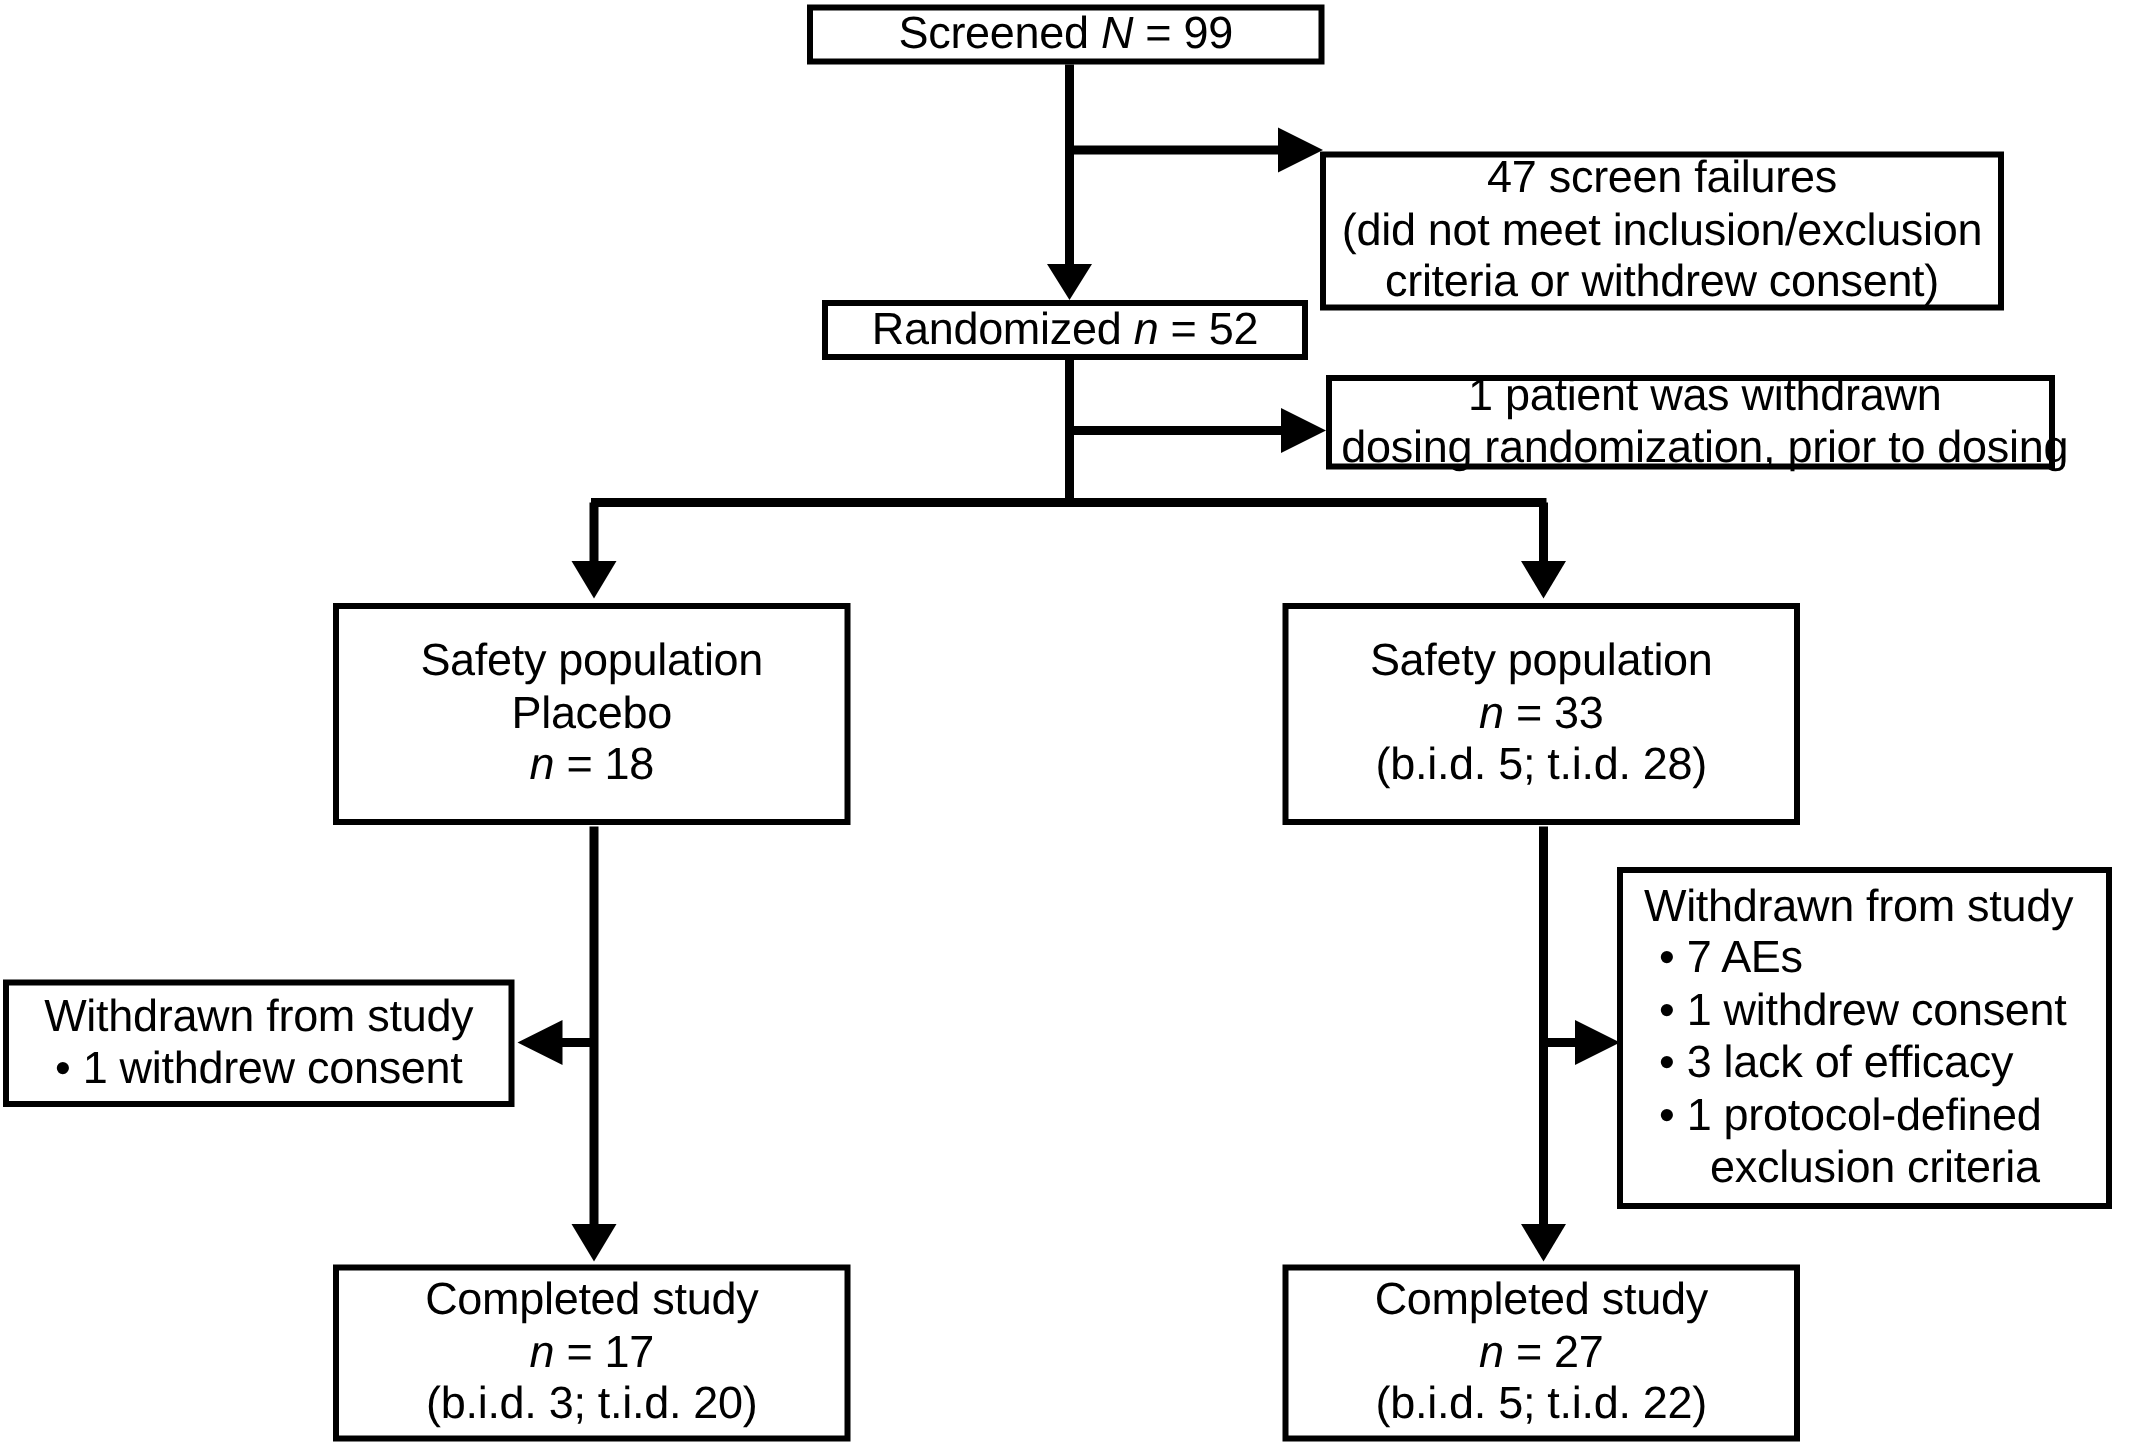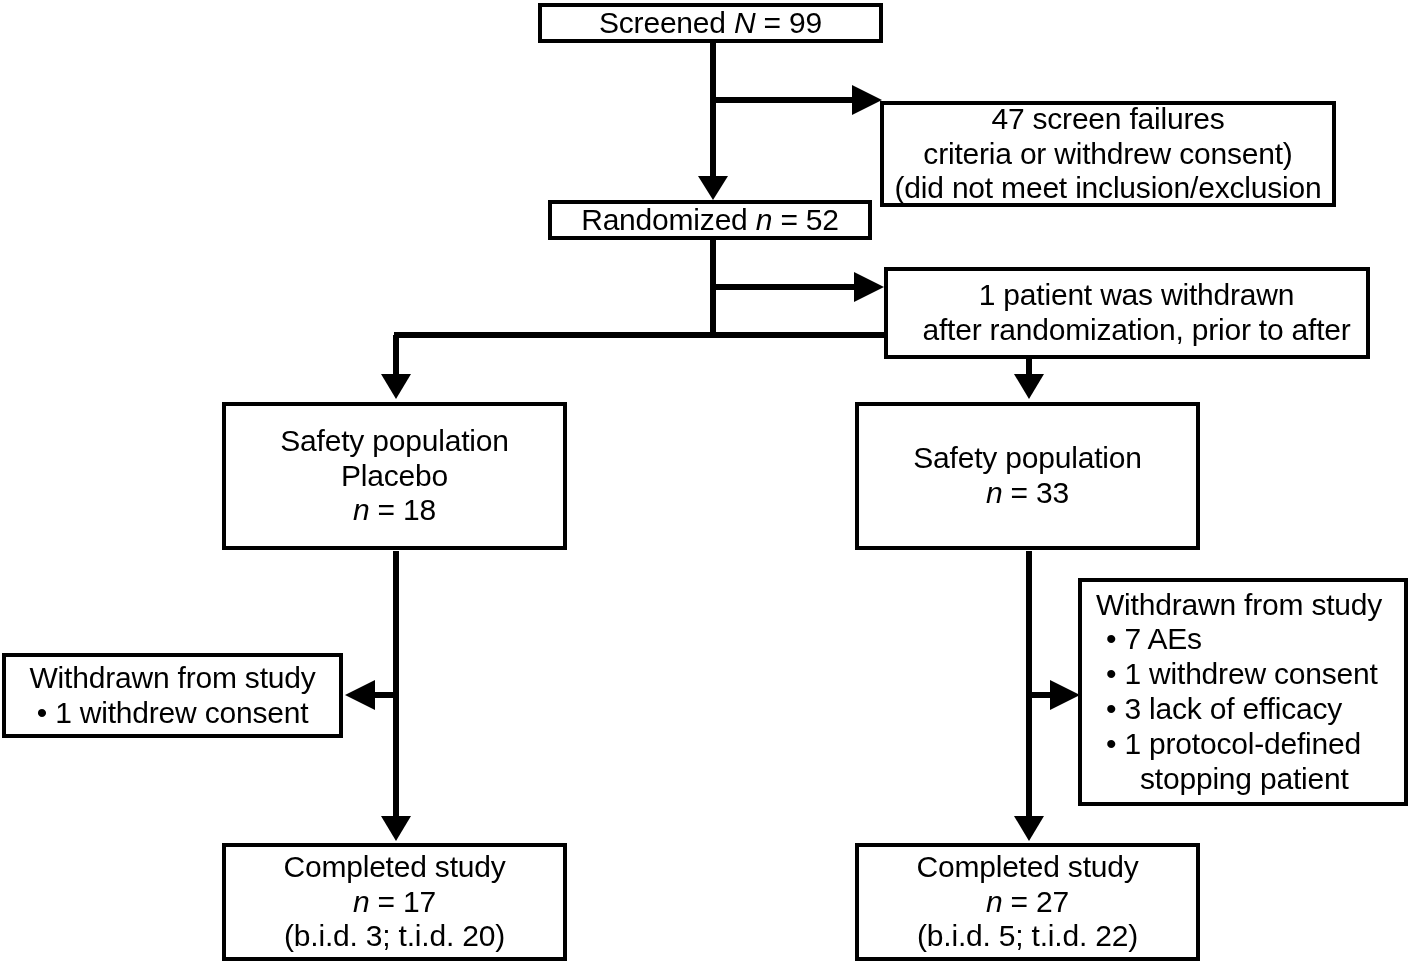--- a/index.html
+++ b/index.html
@@ -138,56 +138,57 @@
       <path d="M 1014 816 L 1044 816 L 1029 841 Z" fill="#000"></path>
     </g>
   </svg>
 
   <div class="node" style="left:538px; top:3px; width:345px; height:40px;">
     <span class="line">Screened <em class="ital">N</em> = 99</span>
   </div>
 
   <div class="node" style="left:880px; top:57px; width:456px; height:106px;margin-top:44px;">
     <span class="line">47 screen failures</span>
+    <span class="line">(did not meet inclusion/exclusion</span>
     <span class="line">criteria or withdrew consent)</span>
-    <span class="line">(did not meet inclusion/exclusion</span>
   </div>
 
   <div class="node" style="left:548px; top:200px; width:324px; height:40px;">
     <span class="line">Randomized <em class="ital">n</em> = 52</span>
   </div>
 
-  <div class="node" style="left:884px; top:267px; width:486px; height:92px;padding-left:19px;">
+  <div class="node" style="left:884px; top:250px; width:486px; height:63px;padding-left:19px;">
     <span class="line">1 patient was withdrawn</span>
-    <span class="line">after randomization, prior to after</span>
+    <span class="line">dosing randomization, prior to dosing</span>
   </div>
 
   <div class="node" style="left:222px; top:402px; width:345px; height:148px;">
     <span class="line">Safety population</span>
     <span class="line">Placebo</span>
     <span class="line"><em class="ital">n</em> = 18</span>
   </div>
 
   <div class="node" style="left:855px; top:402px; width:345px; height:148px;">
     <span class="line">Safety population</span>
     <span class="line"><em class="ital">n</em> = 33</span>
+    <span class="line">(b.i.d. 5; t.i.d. 28)</span>
   </div>
 
   <div class="node" style="left:2px; top:653px; width:341px; height:85px;">
     <span class="line">Withdrawn from study</span>
     <span class="line">• <span>1 withdrew consent</span></span>
   </div>
 
   <div class="node left-align" style="left:1078px; top:578px; width:330px; height:228px; padding:6px 8px;">
     <span class="line">Withdrawn from study</span>
     <span class="line bullet">• <span>7 AEs</span></span>
     <span class="line bullet">• <span>1 withdrew consent</span></span>
     <span class="line bullet">• <span>3 lack of efficacy</span></span>
     <span class="line bullet">• <span>1 protocol-defined</span></span>
-    <span class="line cont">stopping patient</span>
+    <span class="line cont">exclusion criteria</span>
   </div>
 
   <div class="node" style="left:222px; top:843px; width:345px; height:118px;">
     <span class="line">Completed study</span>
     <span class="line"><em class="ital">n</em> = 17</span>
     <span class="line">(b.i.d. 3; t.i.d. 20)</span>
   </div>
 
   <div class="node" style="left:855px; top:843px; width:345px; height:118px;">
     <span class="line">Completed study</span>

